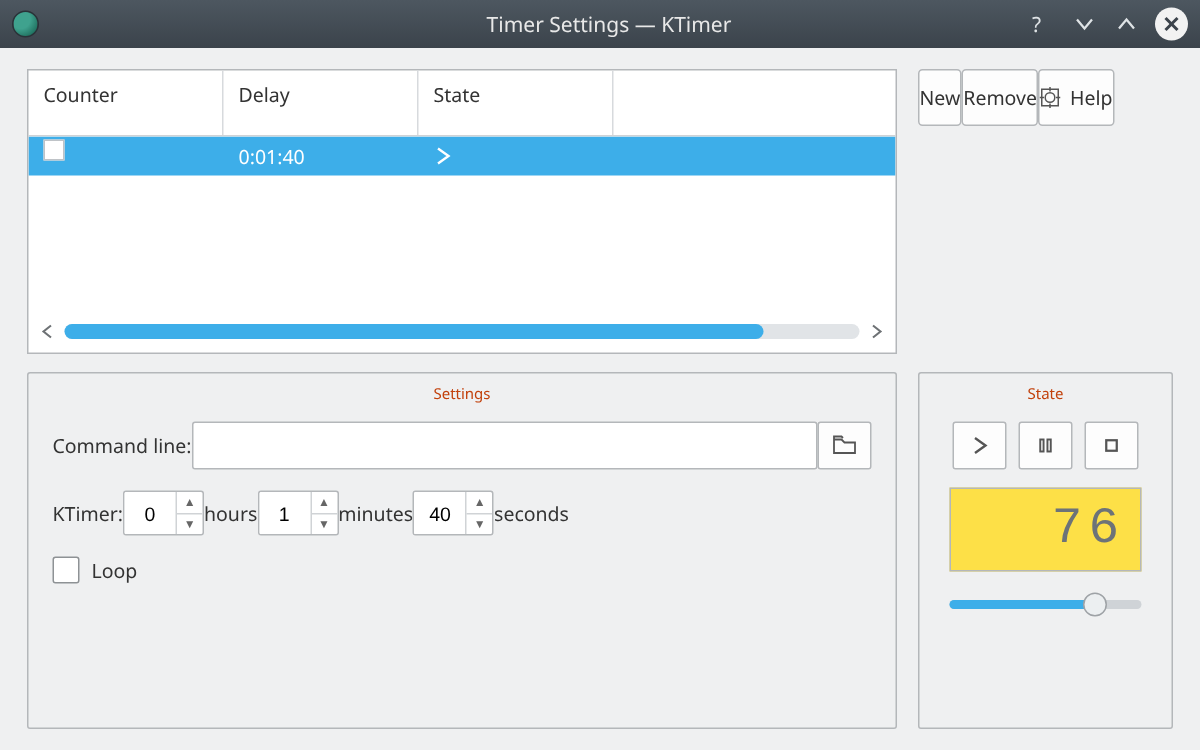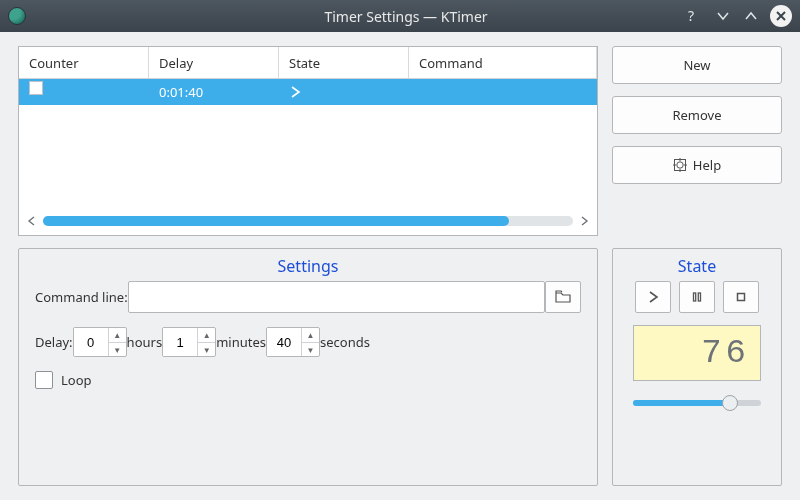--- a/index.html
+++ b/index.html
@@ -48,21 +48,21 @@
   
   .top-row { display:flex; gap:14px; }
   .table-wrap {
     flex:1;
     border:1px solid #b4b7ba;
     background:#fff;
     height: 190px;
     display:flex;
     flex-direction: column;
   }
-  .thead { display:flex; height:32px; border-bottom:1px solid #d0d3d6; }
+  .thead { display:flex; height:44px; border-bottom:1px solid #d0d3d6; }
   .thead .th {
     padding:7px 10px; border-right:1px solid #d7dadd; font-size:13px;
   }
   .th-counter { width:130px; }
   .th-delay   { width:130px; }
   .th-state   { width:130px; }
   .th-command { flex:1; }
   .tbody { flex:1; overflow:hidden; position:relative; }
   .row {
     display:flex; height:26px; align-items:center;
@@ -82,35 +82,35 @@
     display:flex; align-items:center; height:24px; padding:0 8px 4px 8px; gap:6px;
   }
   .scroll-row .chev { color:#6e7275; font-size:12px; cursor:pointer; }
   .scroll-track {
     flex:1; height:10px; background:#e1e4e7; border-radius:5px; position:relative; cursor:pointer;
   }
   .scroll-thumb {
     position:absolute; left:0; top:0; height:10px; width:88%;
     background:#3daee9; border-radius:5px;
   }
-  .btn-col { display:flex; flex-direction:column; gap:12px; width:170px; }
+  .btn-col { display:flex; flex-direction:row; width:170px; }
   .btn {
     height:38px; border:1px solid #b4b7ba; background:#fdfdfd;
     border-radius:3px; display:flex; align-items:center; justify-content:center;
     gap:6px; font-size:13px; cursor:pointer;
   }
   
   .bottom-row { display:flex; gap:14px; flex:1; }
   .groupbox {
     border:1px solid #b4b7ba; border-radius:2px; position:relative;
     padding:32px 16px 16px 16px; background:#eff0f1;
   }
   .groupbox .legend {
     position:absolute; top:6px; left:0; right:0; text-align:center;
-    font-size:16px; color:#1d4ed8;
+    font-size:10px; color:#c2410c;
   }
   .settings-box { flex:1; display:flex; flex-direction:column; gap:14px; }
   .field-row { display:flex; align-items:center; gap:0; }
   .label { font-size:13px; }
   .text-input {
     flex:1; height:32px; border:1px solid #b4b7ba; background:#fff;
     border-radius:2px; padding:0 8px;
   }
   .icon-btn {
     width:36px; height:32px; border:1px solid #b4b7ba; background:#fdfdfd;
@@ -137,21 +137,21 @@
     content:""; width:10px; height:10px; background:#3daee9; border-radius:1px;
   }
   .state-box { width:170px; display:flex; flex-direction:column; gap:12px; align-items:center; }
   .state-btns { display:flex; gap:8px; }
   .sq-btn {
     width:36px; height:32px; border:1px solid #b4b7ba; background:#fdfdfd;
     border-radius:2px; display:flex; align-items:center; justify-content:center;
     cursor:pointer; font-size:13px;
   }
   .lcd {
-    width:128px; height:56px; border:1px solid #b4b7ba; background:#fef9c3;
+    width:128px; height:56px; border:1px solid #b4b7ba; background:#fde047;
     display:flex; align-items:center; justify-content:flex-end;
     padding-right:10px;
     font-family: "DSEG7 Classic", "Courier New", monospace;
     font-size:34px; letter-spacing:4px; color:#6d7378;
   }
   .slider-wrap { width:128px; height:20px; position:relative; display:flex; align-items:center; }
   .slider-track {
     height:6px; width:100%; background:#cfd3d7; border-radius:3px; position:relative;
   }
   .slider-fill {
@@ -199,21 +199,20 @@
 
   <div class="content">
 
     <div class="top-row">
 
       <div class="table-wrap">
         <div class="thead">
           <div class="th th-counter">Counter</div>
           <div class="th th-delay">Delay</div>
           <div class="th th-state">State</div>
-          <div class="th th-command">Command</div>
         </div>
         <div class="tbody">
           <div class="row">
             <div class="cell cell-checkbox">
               <span class="cb"></span>
             </div>
             <div class="cell cell-counter">0:01:16</div>
             <div class="cell cell-delay">0:01:40</div>
             <div class="cell cell-state">
               <svg width="12" height="12" viewBox="0 0 12 12">
@@ -271,21 +270,21 @@
           <span class="label">Command line:</span>
           <input class="text-input" value="" style="">
           <div class="icon-btn">
             <svg width="16" height="14" viewBox="0 0 16 14">
               <path d="M1 3 L6 3 L8 5 L15 5 L15 12 L1 12 Z M1 3 L1 1 L6 1 L7 2" fill="none" stroke="#555" stroke-width="1.2"></path>
             </svg>
           </div>
         </div>
 
         <div class="field-row">
-          <span class="label">Delay:</span>
+          <span class="label">KTimer:</span>
           <span class="spin">
             <input value="0" style="">
             <span class="spins">
                 <div>▲</div>
                 <div>▼</div>
               </span>
           </span>
           <span class="label">hours</span>
           <span class="spin">
             <input value="1" style="">

